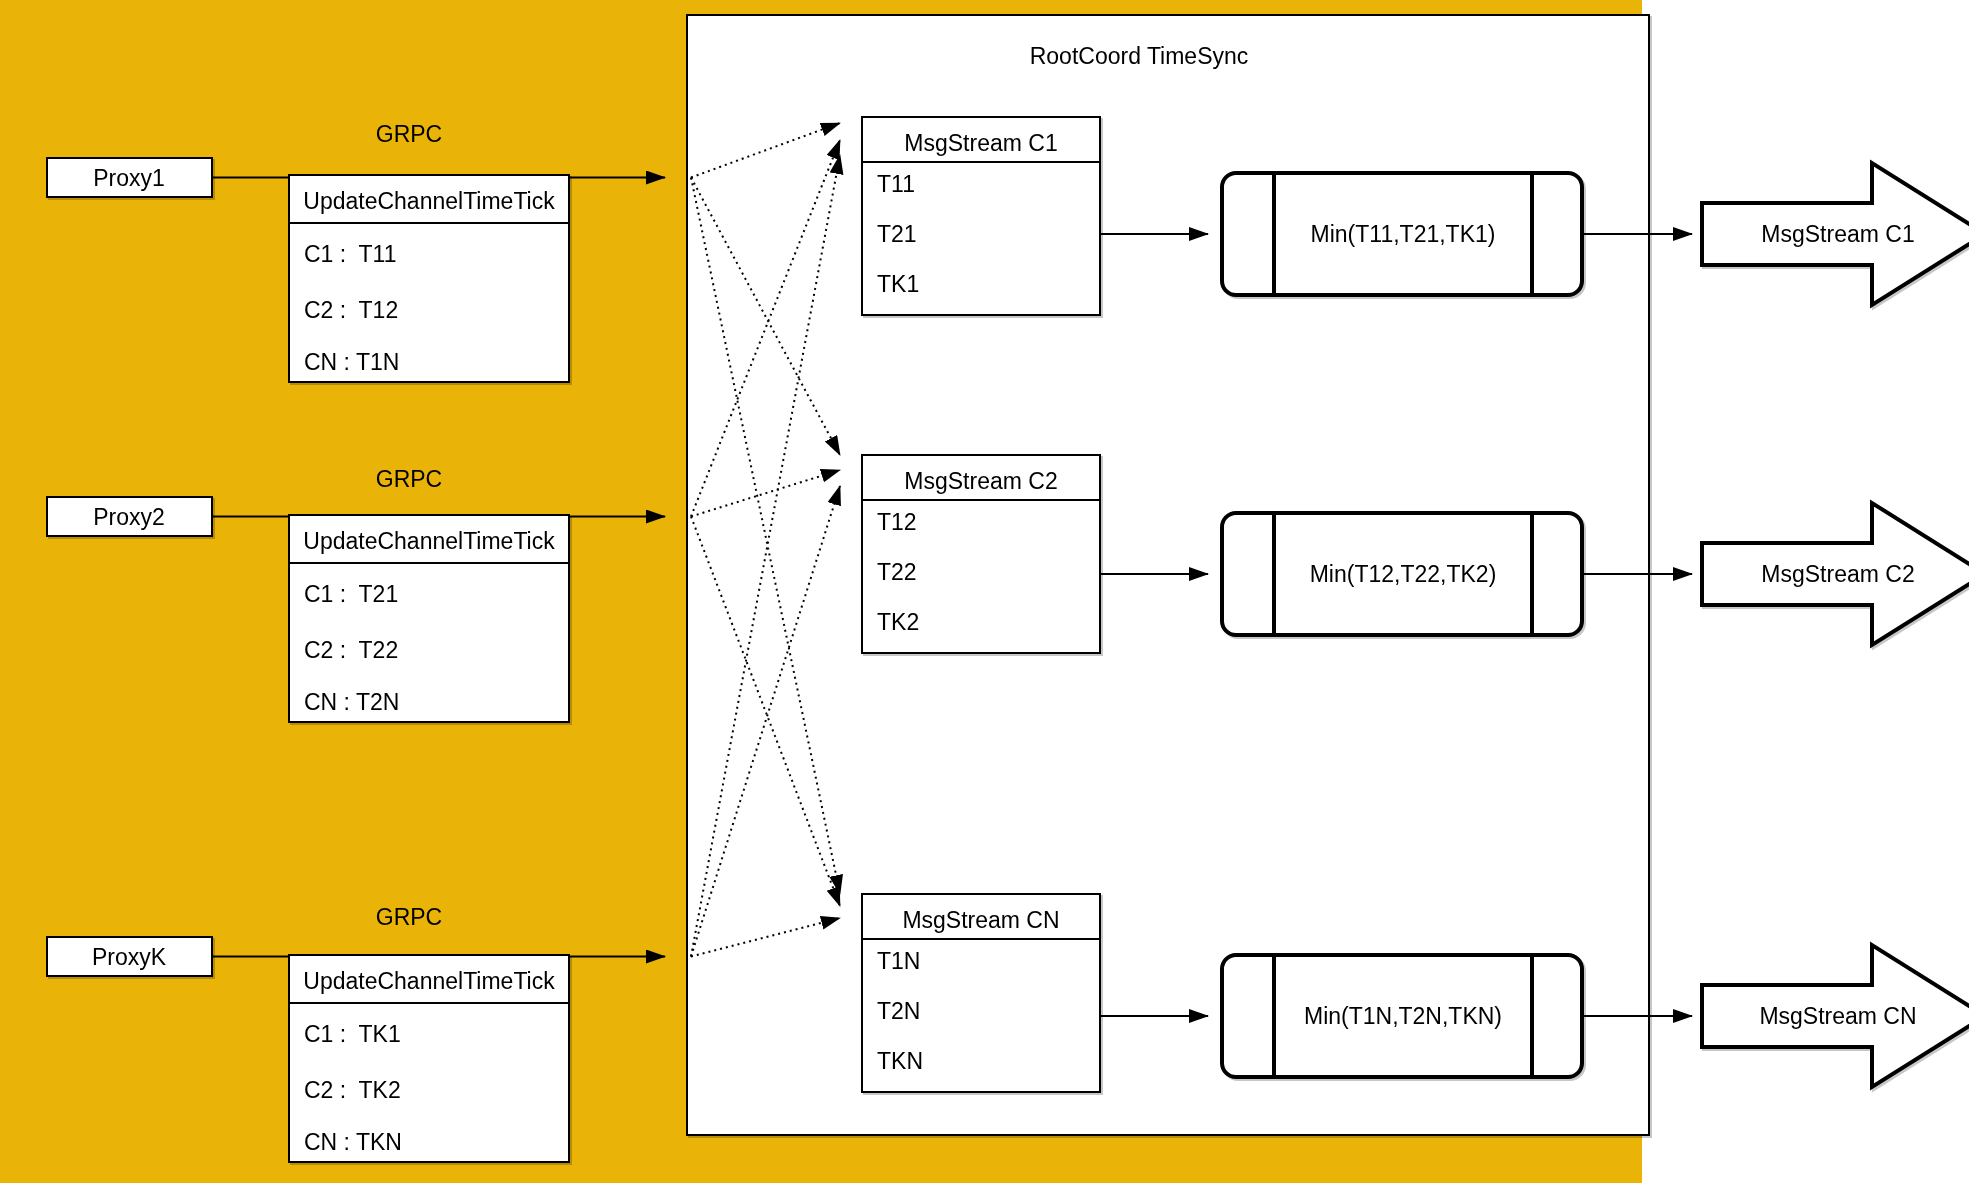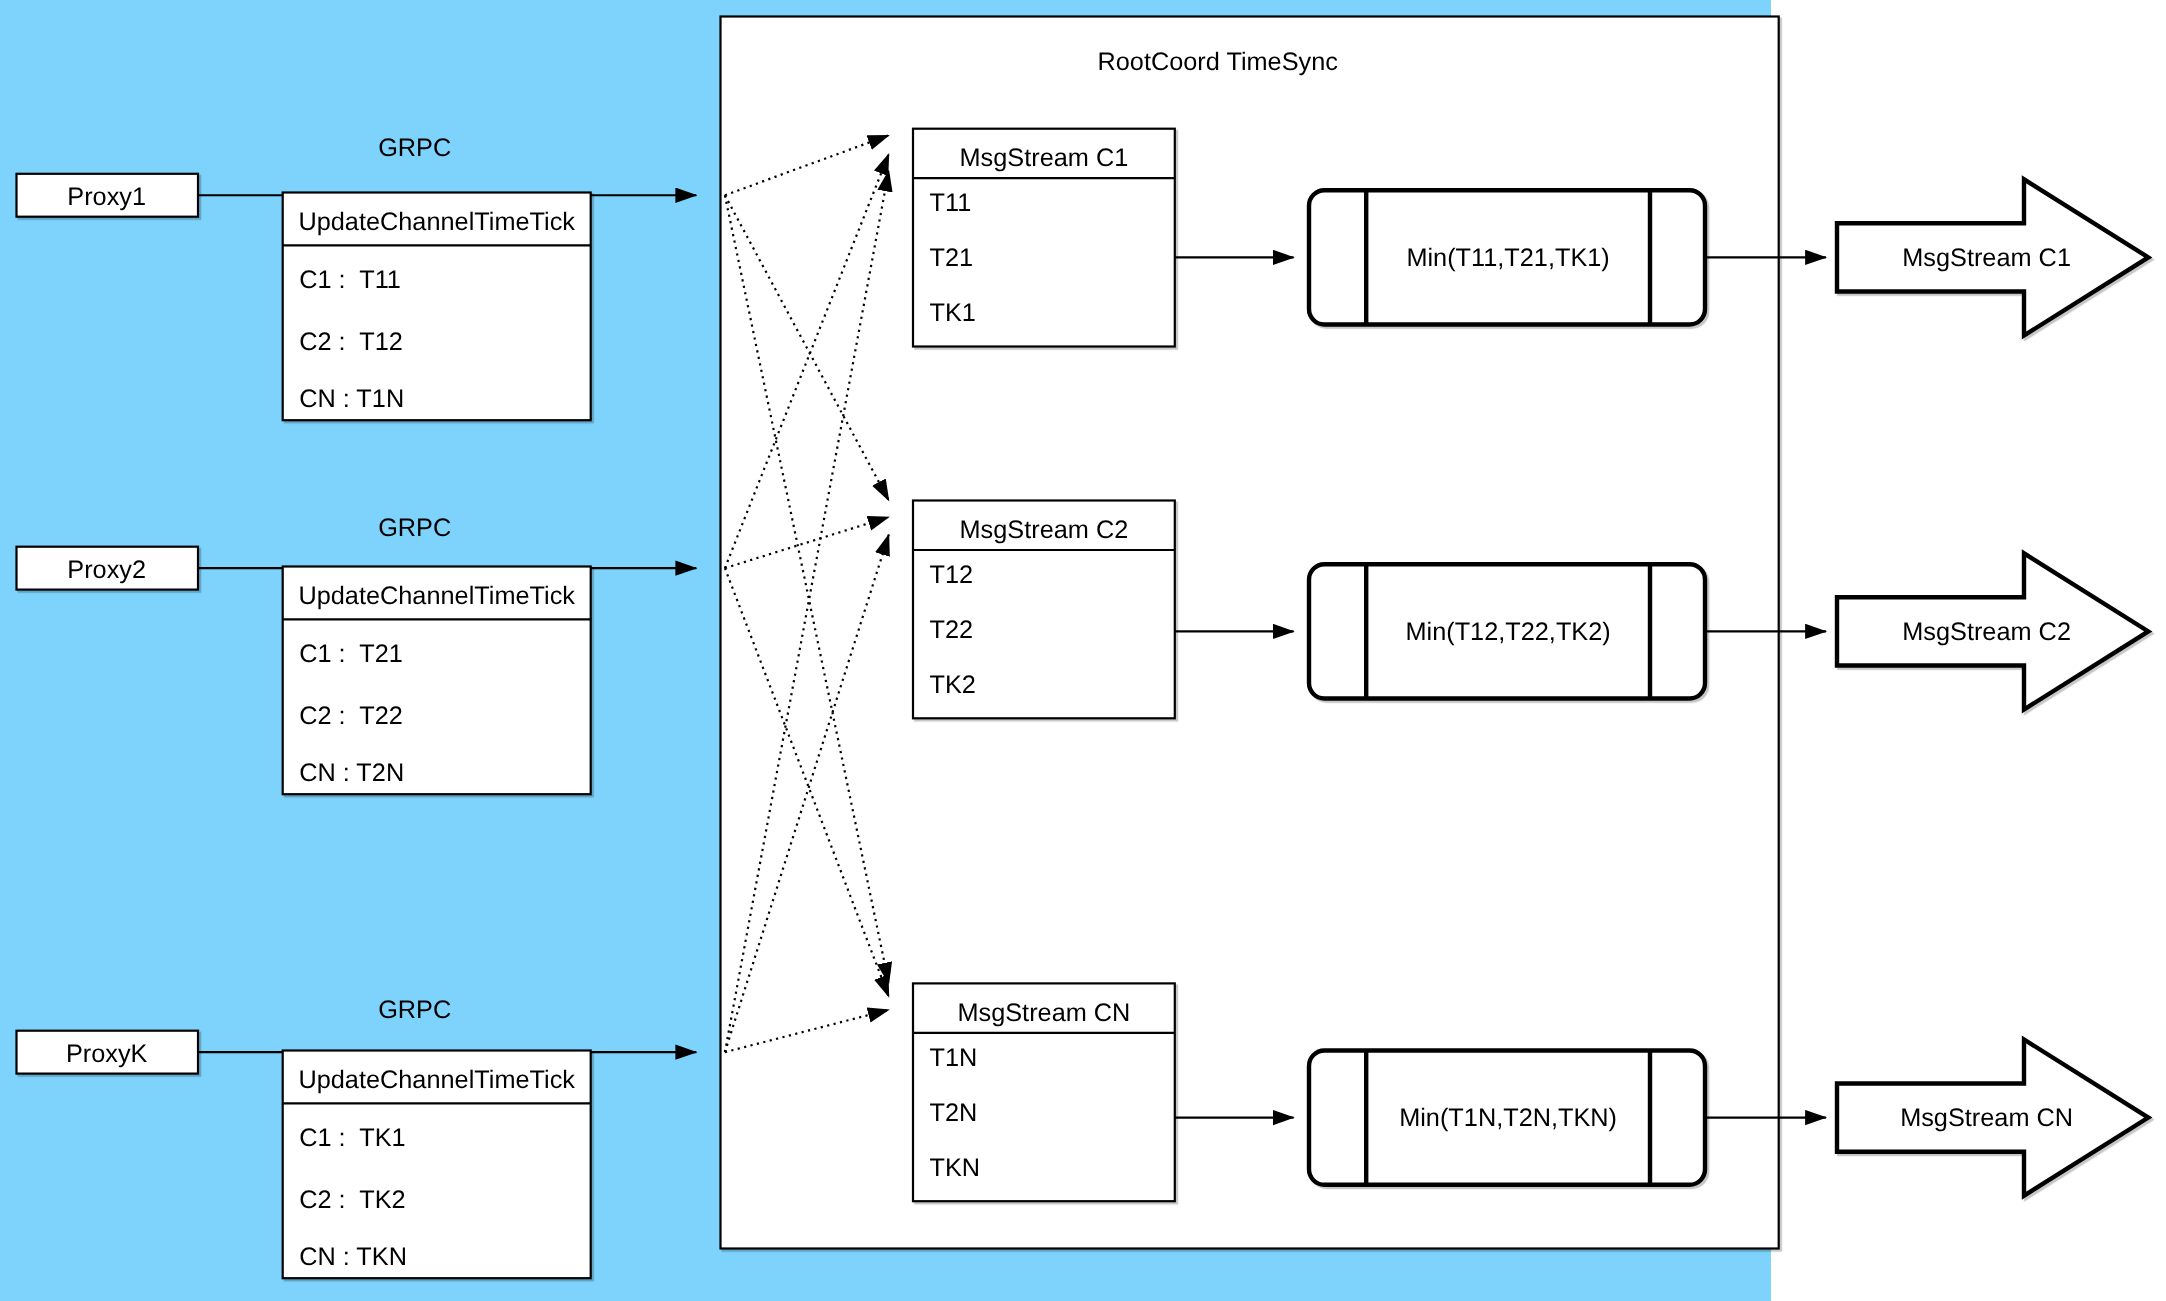--- a/index.html
+++ b/index.html
@@ -1,16 +1,16 @@
 <!DOCTYPE html>
 <html><head>
 <meta charset="utf-8">
 <style>
   html, body { margin: 0; padding: 0; background: #ffffff; }
-  .stage { width: 1610px; height: 1183px; position: relative; background: #7dd3fc; }
+  .stage { width: 1610px; height: 1183px; position: relative; background: #eab308; padding-left: 32px; }
   svg { font-family: "Liberation Sans", sans-serif; display: block; }
   text { fill: #000000; white-space: pre; }
   .t  { font-size: 23px; }
   .box    { fill: #ffffff; stroke: #000000; stroke-width: 2; }
   .thick  { fill: #ffffff; stroke: #000000; stroke-width: 4; }
   .ln     { stroke: #000000; stroke-width: 2; fill: none; }
   .thin   { stroke: #000000; stroke-width: 2; fill: none; }
   .dotted { stroke: #000000; stroke-width: 2; stroke-dasharray: 2 4; fill: none; }
   .shadow { filter: drop-shadow(2px 2px 0 rgba(0,0,0,0.22)); }
 </style>

